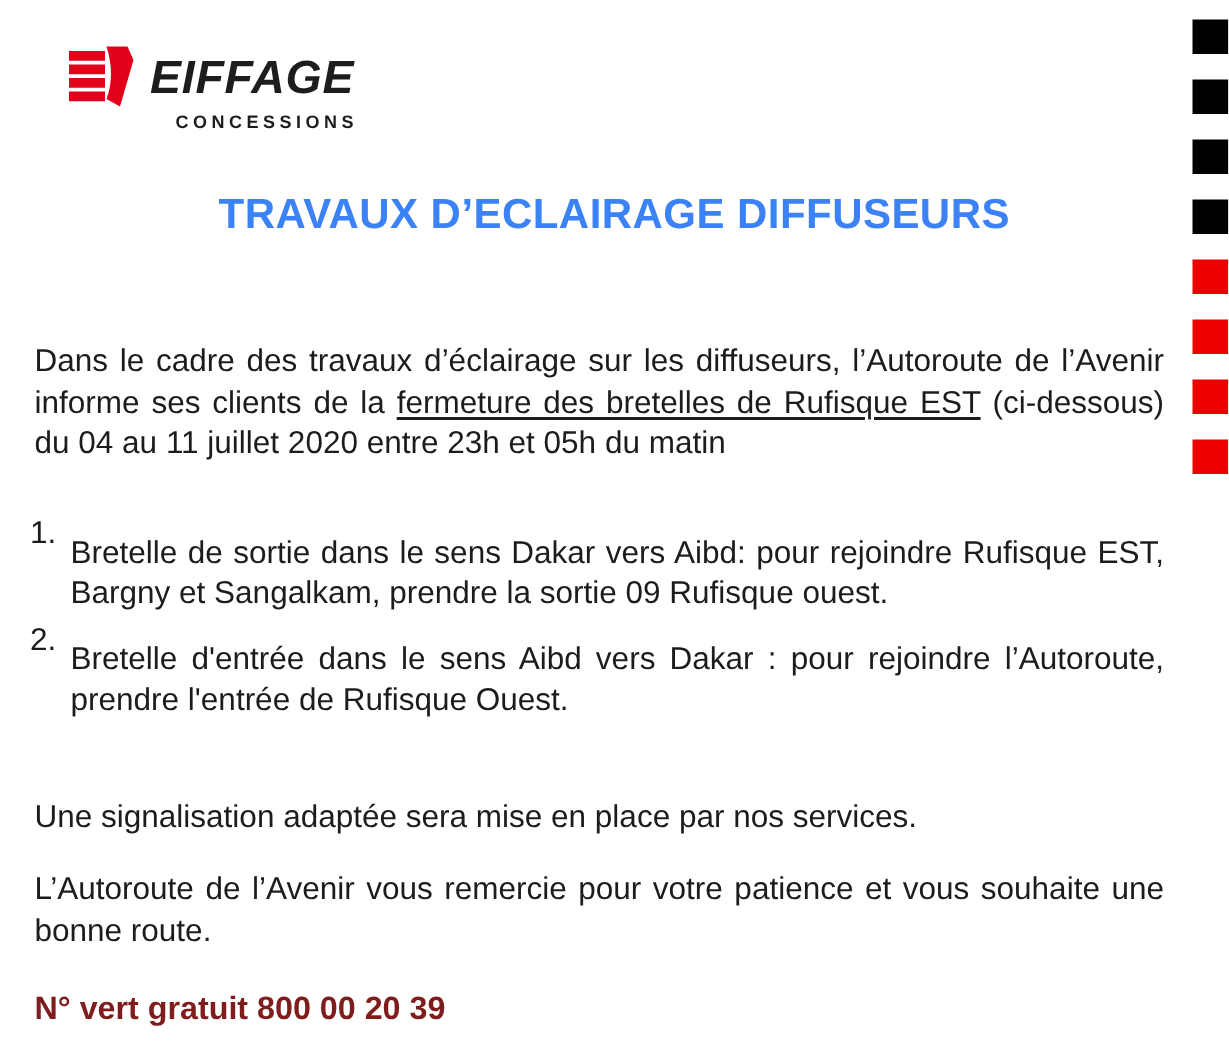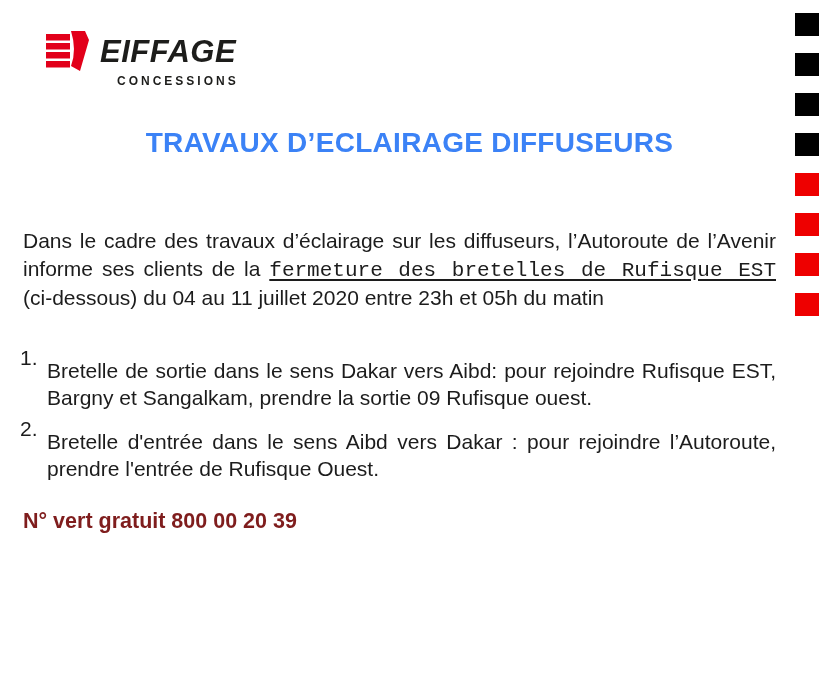--- a/index.html
+++ b/index.html
@@ -60,21 +60,21 @@
   
   .bodytext {
     width: 753px;
     margin-left: 23px;
     font-size: 21px;
     line-height: 27.5px;
     text-align: justify;
     color: #1c1c1c;
   }
   .intro { margin-top: 67px; }
-  .seg-underline { text-decoration: underline; text-underline-offset: 3px; font-family: Liberation Mono, monospace; }
+  .seg-underline { text-decoration: underline; text-underline-offset: 3px; }
   .seg-bold { font-weight: normal; }
 
   .list { margin: 32px 0 0 0; padding: 0; list-style: none; }
   .list li {
     display: flex;
     width: 776px;
     box-sizing: border-box;
     padding-left: 20px;
     font-size: 21px;
     line-height: 27.5px;
@@ -138,16 +138,18 @@
     <li>
       <span class="num">1.</span>
       <span class="txt">Bretelle de sortie dans le sens Dakar vers Aibd: pour rejoindre Rufisque EST, Bargny et Sangalkam, prendre la sortie 09 Rufisque ouest.</span>
     </li>
     <li>
       <span class="num">2.</span>
       <span class="txt">Bretelle d'entrée dans le sens Aibd vers Dakar : pour rejoindre l’Autoroute, prendre l'entrée de Rufisque Ouest.</span>
     </li>
   </ol>
 
+  <p class="bodytext closing-1">Une signalisation adaptée sera mise en place par nos services.</p>
+  <p class="bodytext closing-2">L’Autoroute de l’Avenir vous remercie pour votre patience et vous souhaite une bonne route.</p>
 
   <p class="green-number">N° vert gratuit 800 00 20 39</p>
 
 </div>
 
 </body></html>

